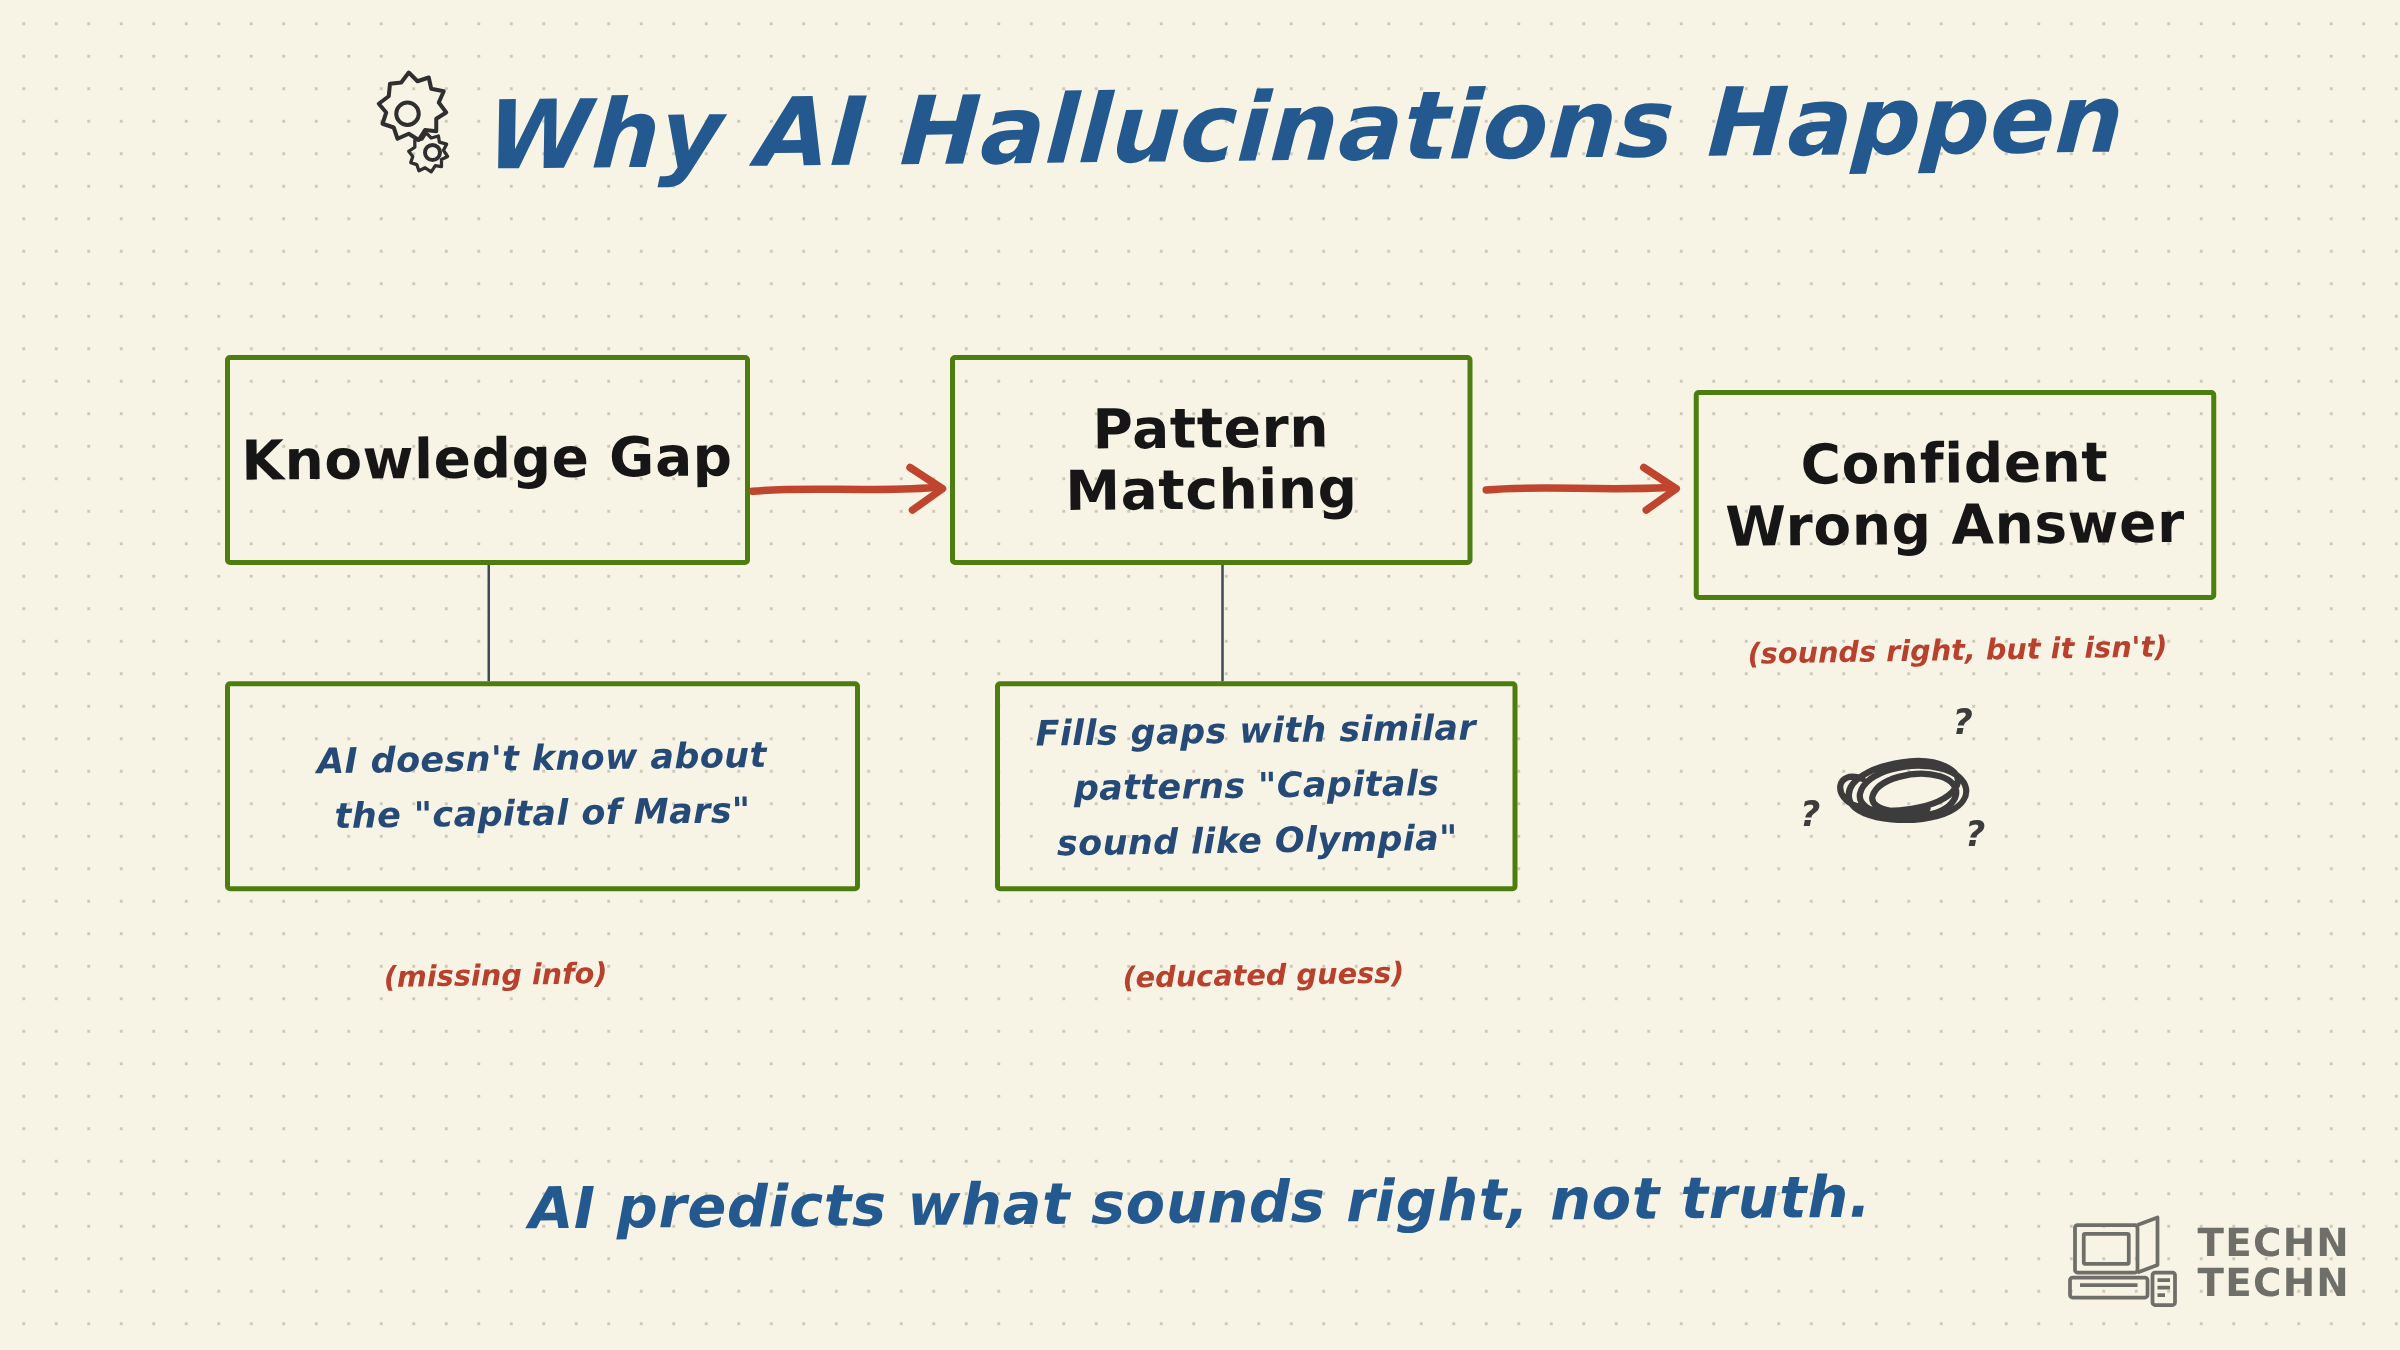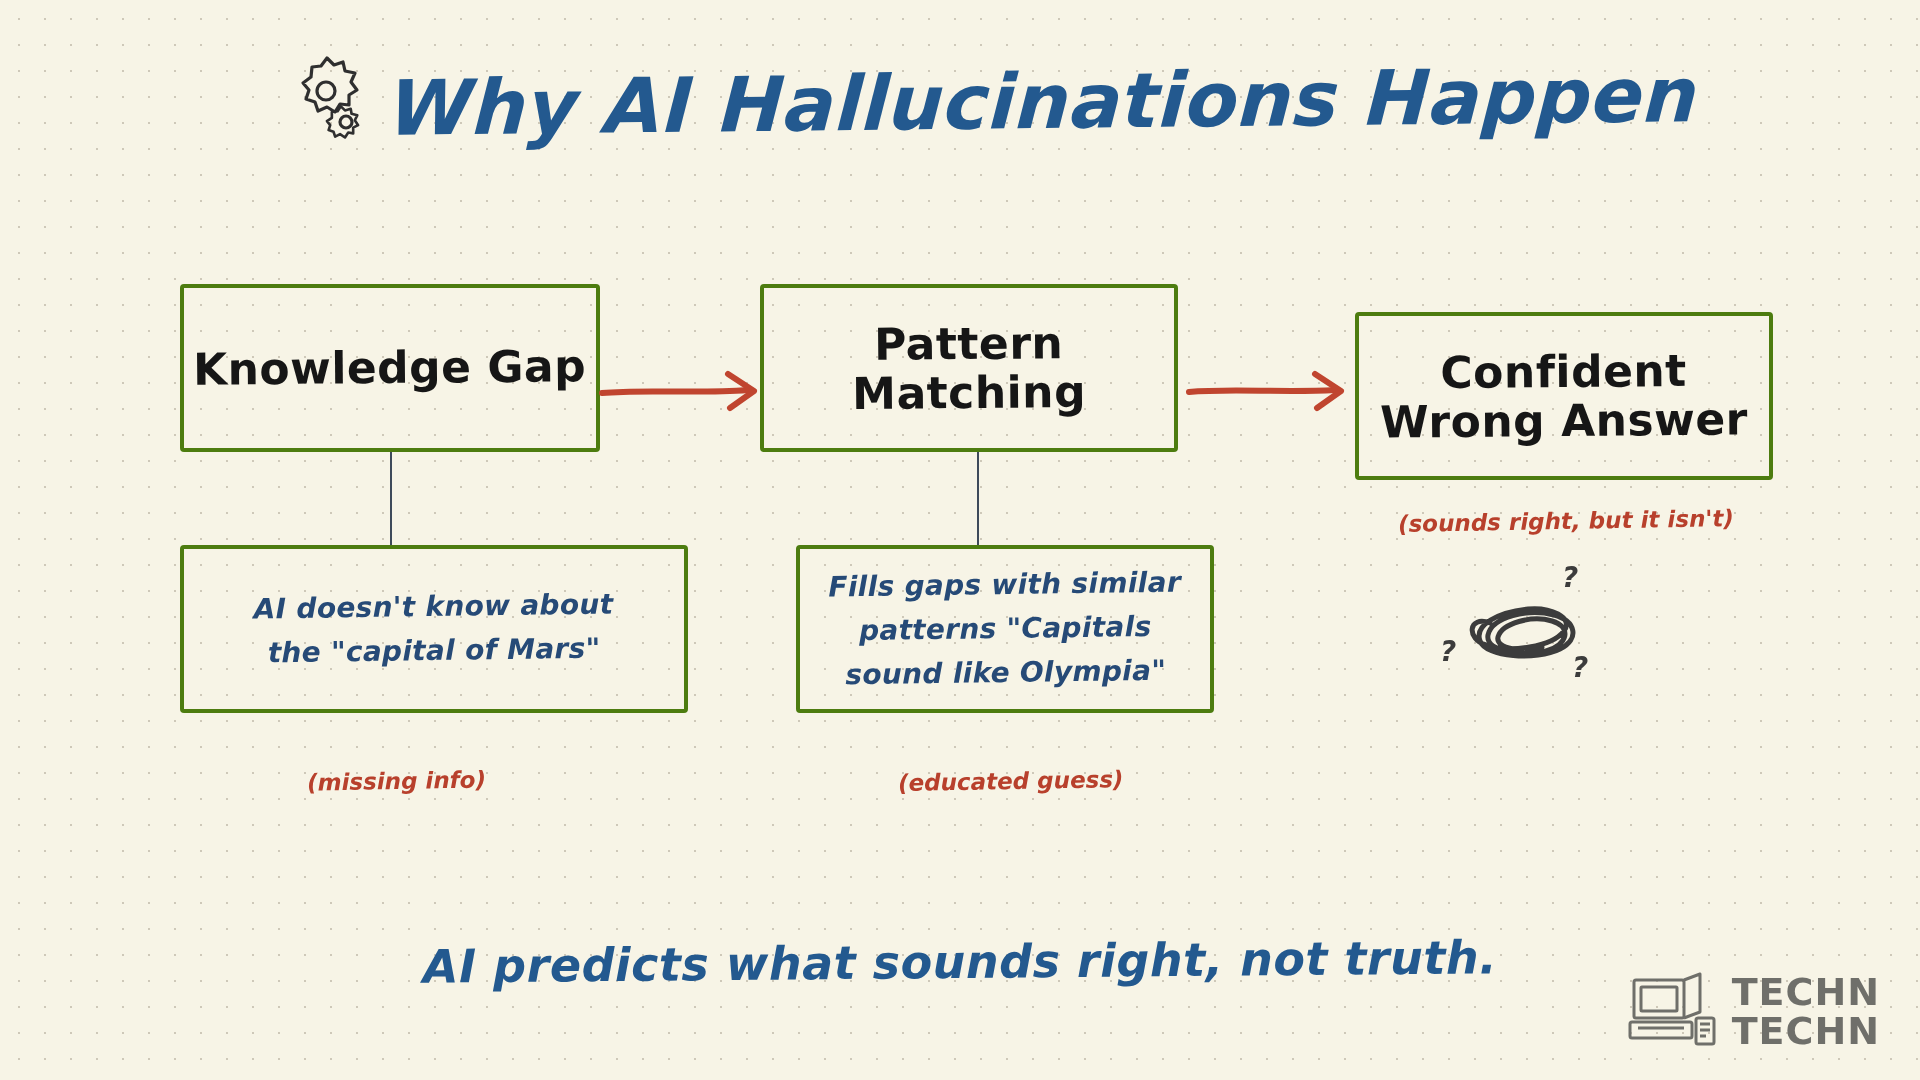--- a/index.html
+++ b/index.html
@@ -130,21 +130,21 @@
   
   #brand-logo {
     position: absolute;
     right: 40px; bottom: 28px;
     display: flex; align-items: center; gap: 12px;
   }
   #logo-computer-icon { width: 92px; height: 80px; }
   #logo-wordmark {
     font-family: "DejaVu Sans", sans-serif;
     font-weight: 700;
-    font-size: 38px;
+    font-size: 31px;
     line-height: 1.02;
     color: #6f6f6a;
     letter-spacing: 1px;
   }
 </style>
 </head>
 <body>
 
 <div id="title-row">
   <svg id="gears-icon" viewBox="0 0 86 100">

